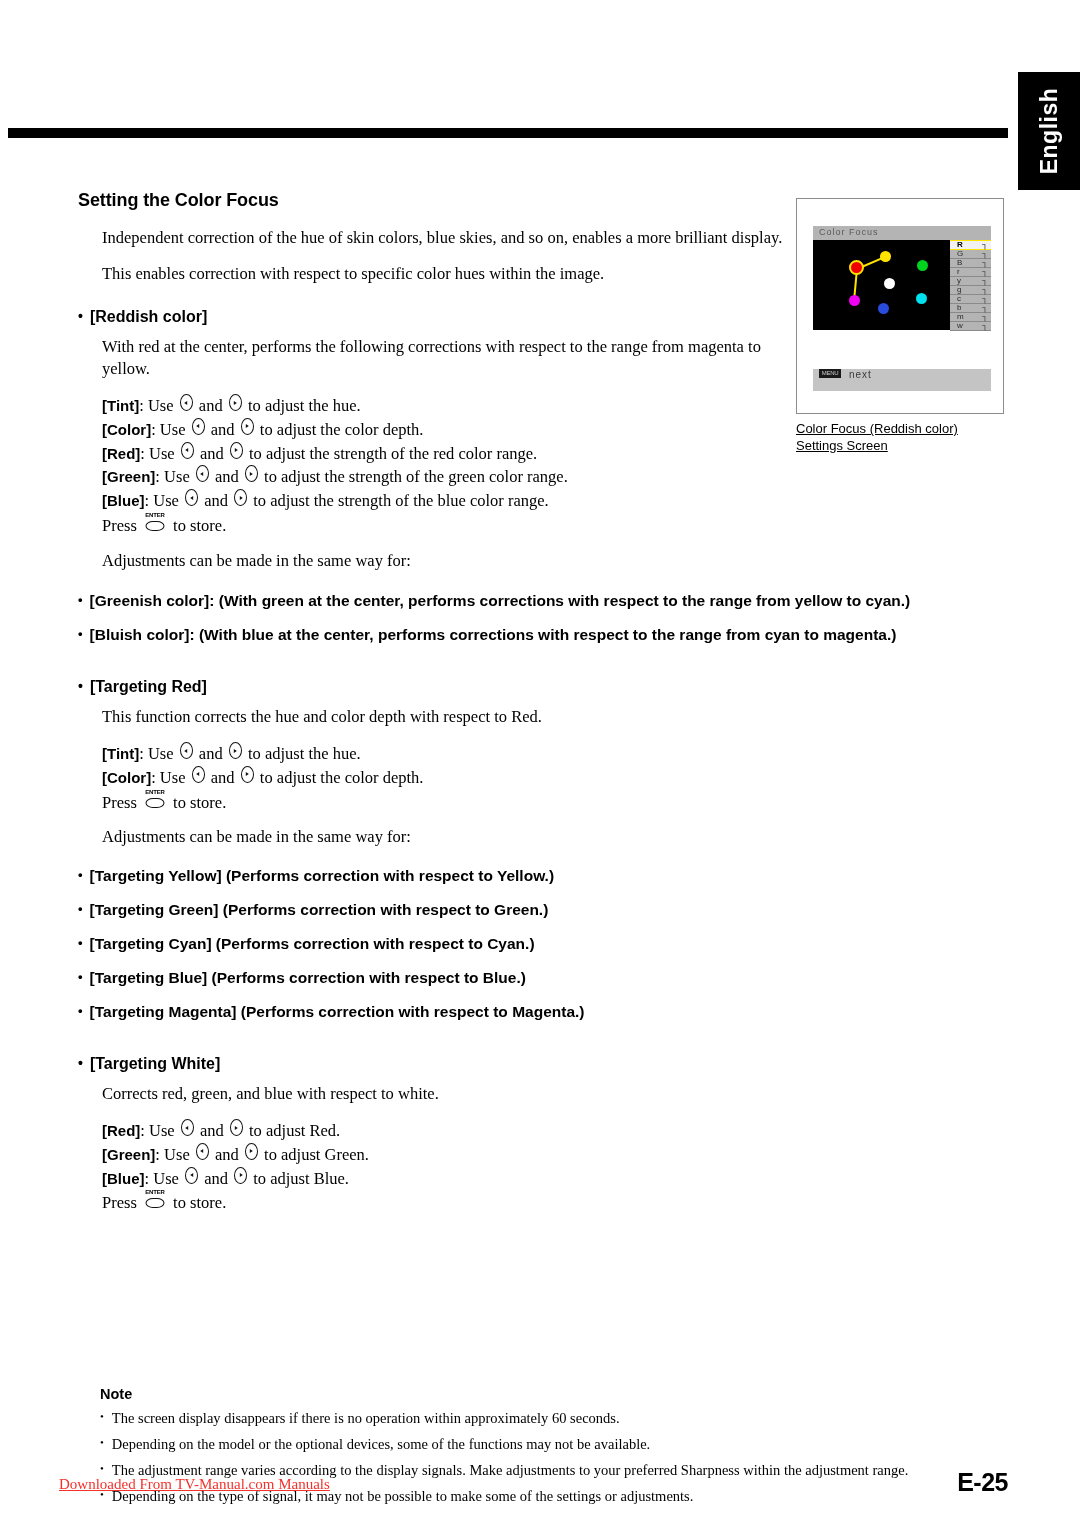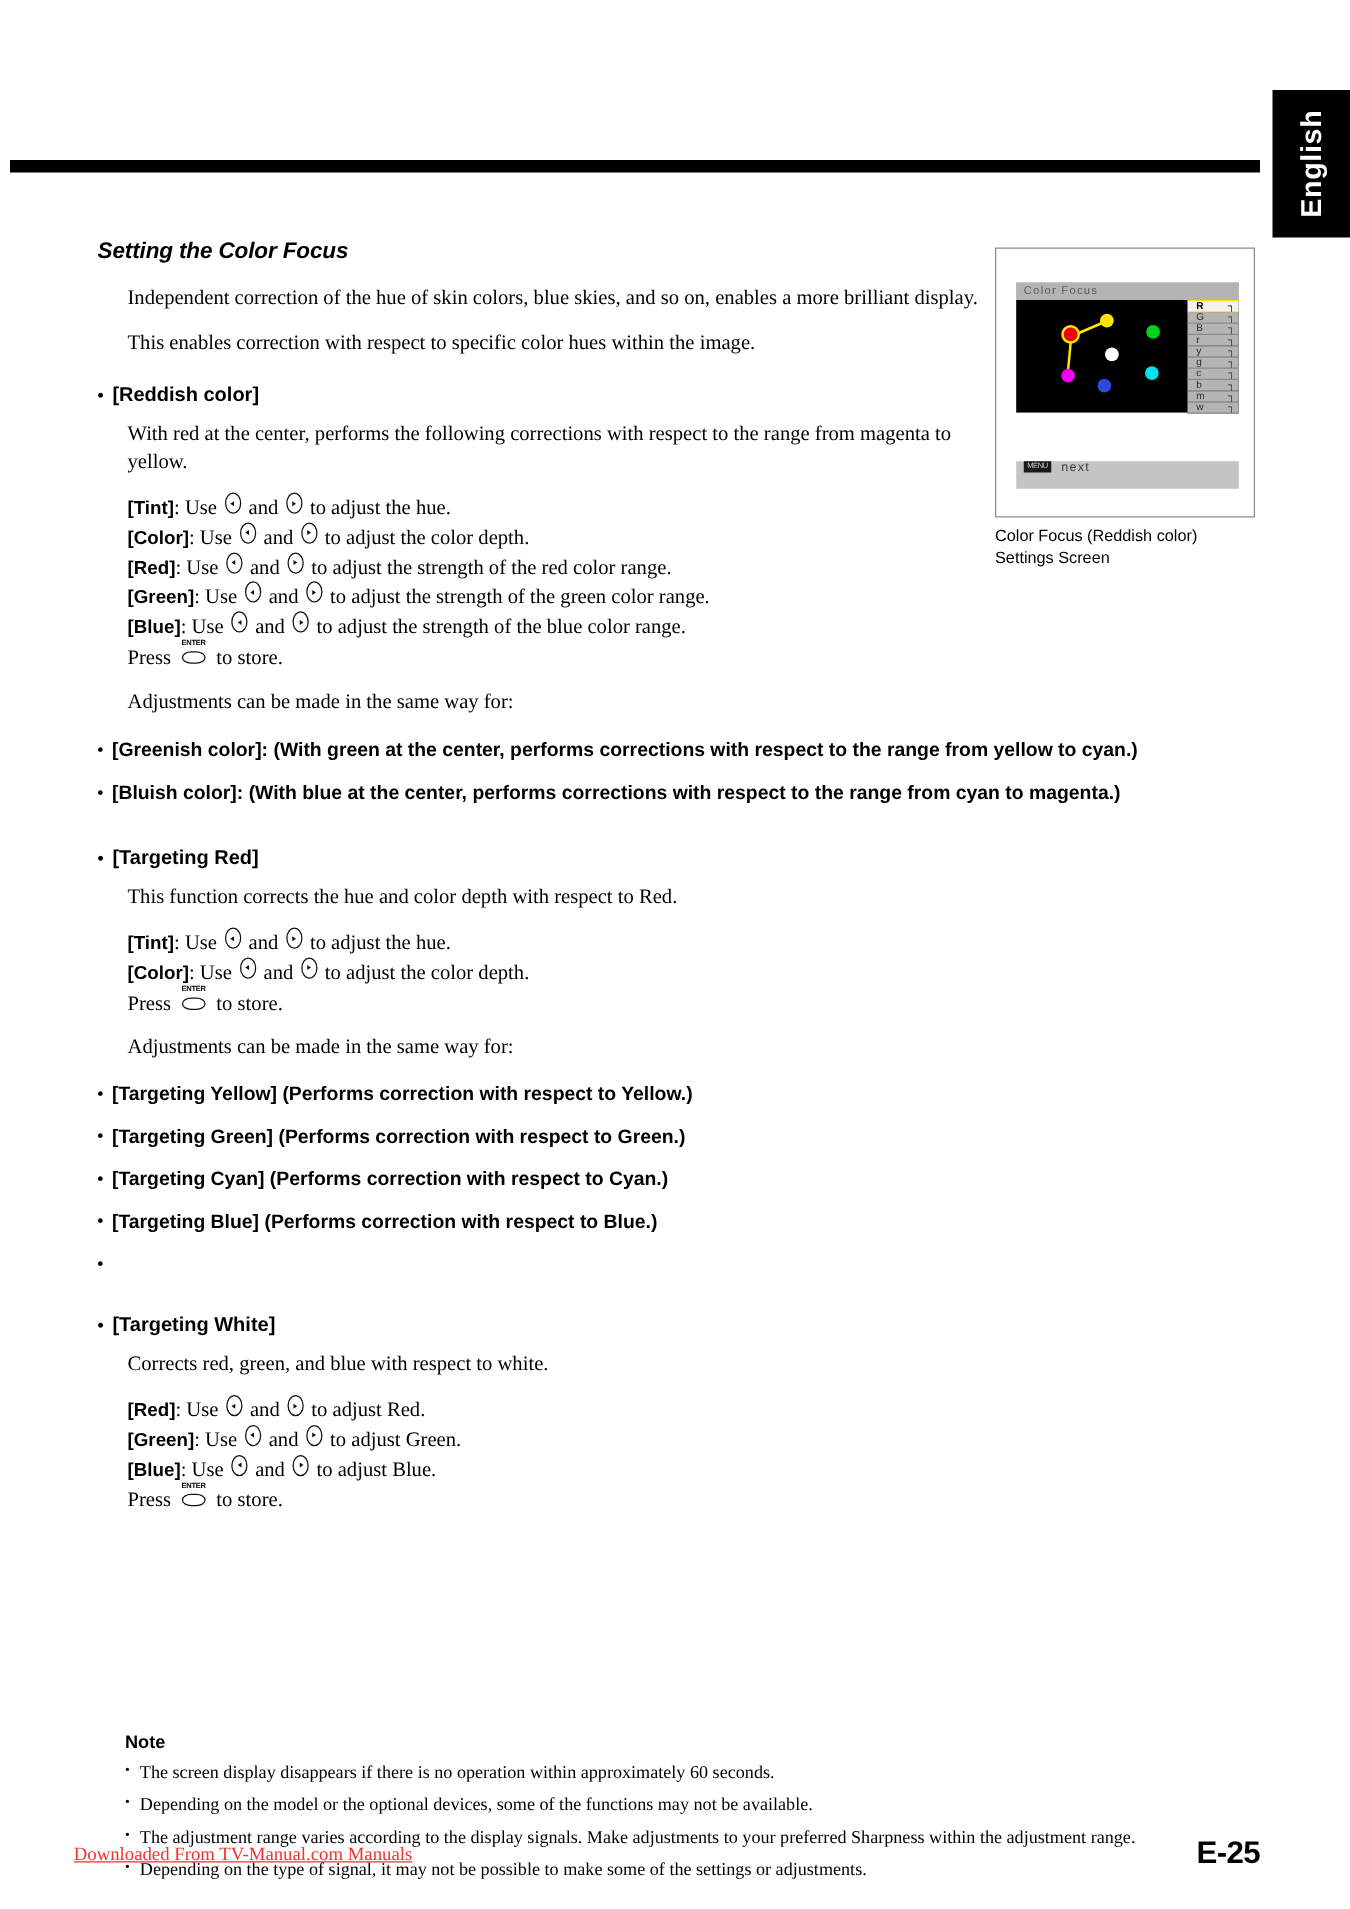--- a/index.html
+++ b/index.html
@@ -52,21 +52,20 @@
     left: 78px;
     top: 190px;
     width: 700px;
   }
   h1.section-title {
     font-family: "Liberation Sans", sans-serif;
     font-size: 18px;
     font-weight: bold;
     margin: 0 0 16px 0;
     letter-spacing: -0.1px;
-    font-style: italic;
   }
   .para {
     margin: 0 0 14px 24px;
     font-size: 16.5px;
     line-height: 1.35;
   }
   .para.wide { width: 720px; }
 
   .bullet-head {
     font-family: "Liberation Sans", sans-serif;
@@ -167,20 +166,21 @@
     white-space: nowrap;
   }
   .bold-line .dot { font-size: 13px; }
 
   
   .figure {
     position: absolute;
     left: 796px;
     top: 198px;
     width: 180px;
+    text-decoration: underline;
   }
   .fig-frame {
     width: 208px;
     height: 216px;
     border: 1px solid #8c8c8c;
     background: #ffffff;
     box-sizing: border-box;
     position: relative;
   }
   .osd {
@@ -470,20 +470,21 @@
     <div class="bold-line" style="margin-bottom:16px">
       <span class="dot">•</span>
       <span>[Targeting Cyan] (Performs correction with respect to Cyan.)</span>
     </div>
     <div class="bold-line" style="margin-bottom:16px">
       <span class="dot">•</span>
       <span>[Targeting Blue] (Performs correction with respect to Blue.)</span>
     </div>
     <div class="bold-line">
       <span class="dot">•</span>
+      <span>[Targeting Magenta] (Performs correction with respect to Magenta.)</span>
     </div>
   </div>
 
   <div class="bullet-head" style="margin-top:34px">
     <span class="dot">•</span>
     <span>[Targeting White]</span>
   </div>
   <p class="para">Corrects red, green, and blue with respect to white.</p>
 
   <div class="instr-block">

